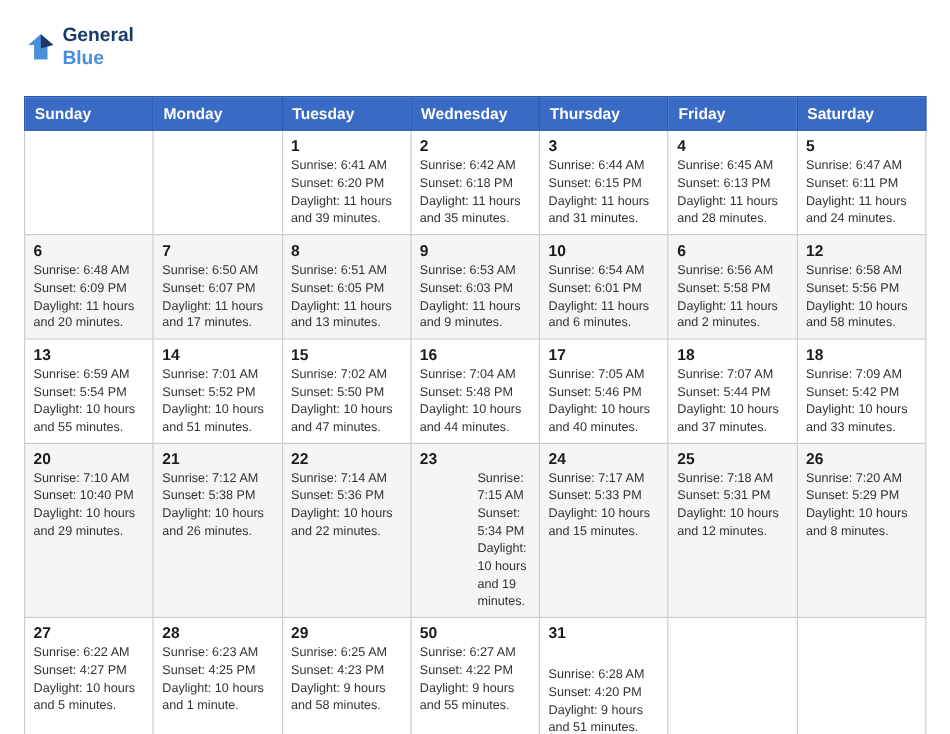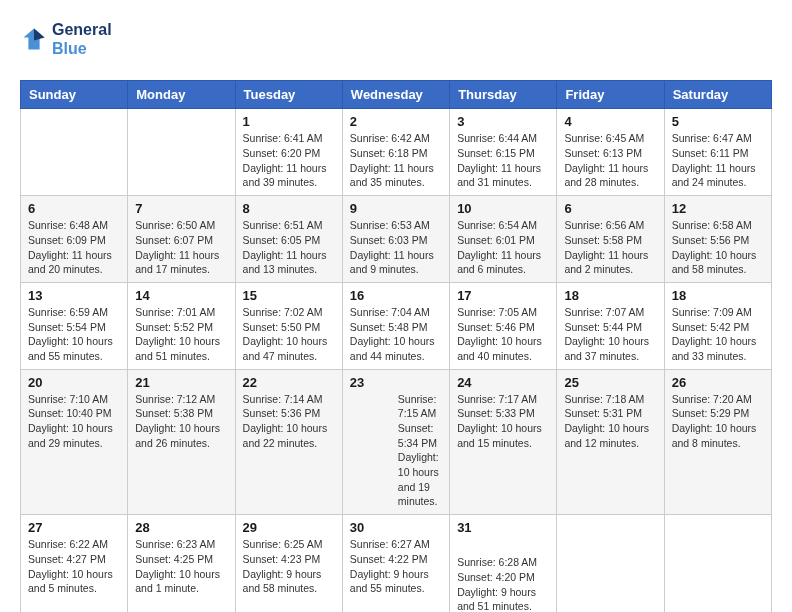--- a/index.html
+++ b/index.html
@@ -287,21 +287,21 @@
 Sunset: 4:25 PM
 Daylight: 10 hours and 1 minute.</div>
         </td>
         <td>
           <span class="day-number">29</span>
           <div class="day-info" style="white-space: pre-line;">Sunrise: 6:25 AM
 Sunset: 4:23 PM
 Daylight: 9 hours and 58 minutes.</div>
         </td>
         <td>
-          <span class="day-number">30</span>
+          <span class="day-number">50</span>
           <div class="day-info" style="white-space: pre-line;">Sunrise: 6:27 AM
 Sunset: 4:22 PM
 Daylight: 9 hours and 55 minutes.</div>
         </td>
         <td>
           <span class="day-number">31</span>
           <div class="day-info" style="white-space: pre-line; margin-top: 20px;">Sunrise: 6:28 AM
 Sunset: 4:20 PM
 Daylight: 9 hours and 51 minutes.</div>
         </td>

